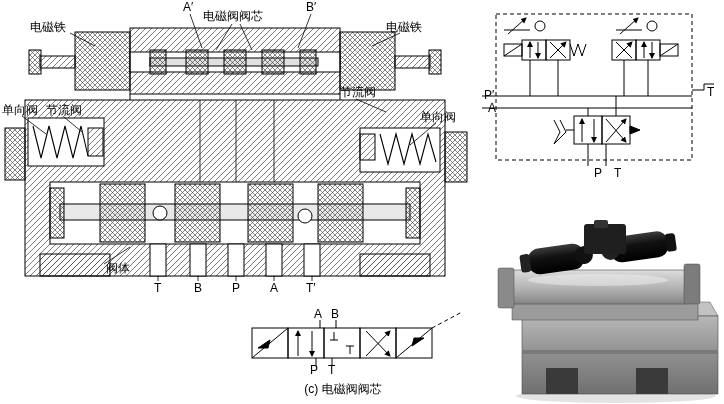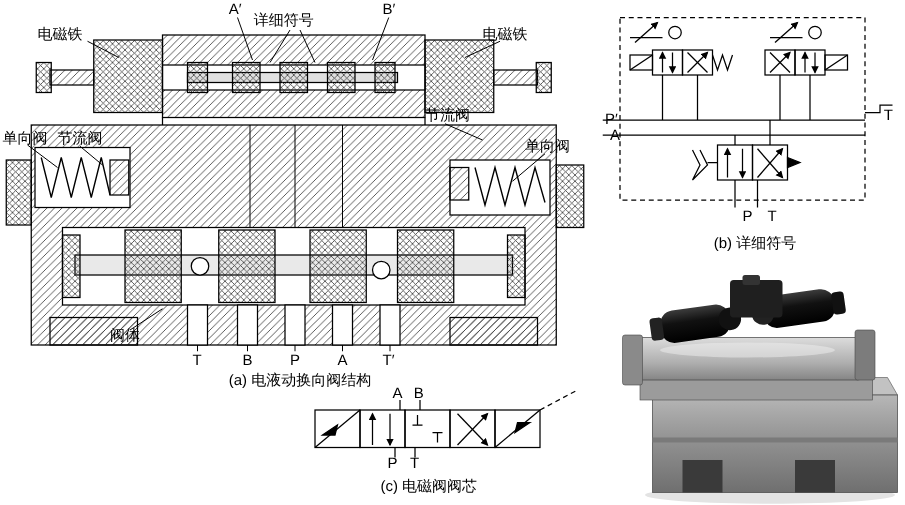--- a/index.html
+++ b/index.html
@@ -103,34 +103,33 @@
         <line x1="158" y1="276" x2="158" y2="281"></line>
         <line x1="198" y1="276" x2="198" y2="281"></line>
         <line x1="236" y1="276" x2="236" y2="281"></line>
         <line x1="274" y1="276" x2="274" y2="281"></line>
         <line x1="312" y1="276" x2="312" y2="281"></line>
       </g>
     </svg>
 
     <span class="lbl" style="left:30px;top:21px">电磁铁</span>
     <span class="lbl" style="left:183px;top:1px">A′</span>
-    <span class="lbl" style="left:203px;top:10px">详细符号</span>
+    <span class="lbl" style="left:203px;top:10px">电磁阀阀芯</span>
     <span class="lbl" style="left:306px;top:1px">B′</span>
     <span class="lbl" style="left:386px;top:21px">电磁铁</span>
     <span class="lbl" style="left:340px;top:86px">节流阀</span>
     <span class="lbl" style="left:2px;top:104px">单向阀</span>
     <span class="lbl" style="left:46px;top:104px">节流阀</span>
     <span class="lbl" style="left:420px;top:111px">单向阀</span>
-    <span class="lbl" style="left:88px;top:262px">阀体</span>
+    <span class="lbl" style="left:106px;top:262px">阀体</span>
     <span class="lbl" style="left:154px;top:282px">T</span>
     <span class="lbl" style="left:194px;top:282px">B</span>
     <span class="lbl" style="left:232px;top:282px">P</span>
     <span class="lbl" style="left:270px;top:282px">A</span>
     <span class="lbl" style="left:306px;top:282px">T′</span>
-    <span class="cap" style="left:140px;top:296px;width:200px">(a) 电液动换向阀结构</span>
   </div>
 
   <div class="sec" style="left:482px;top:4px;width:242px;height:200px;">
     <svg width="242" height="200" viewBox="0 0 242 200">
       <defs>
         <marker id="ahB" markerWidth="7" markerHeight="7" refX="5" refY="3" orient="auto">
           <path d="M0,0L6,3L0,6z" fill="#000"></path>
         </marker>
       </defs>
       <rect x="14" y="10" width="196" height="146" fill="none" stroke="#000" stroke-dasharray="4 3"></rect>
@@ -195,21 +194,20 @@
         <line x1="134" y1="112" x2="134" y2="92"></line>
         <line x1="106" y1="140" x2="106" y2="162"></line>
         <line x1="124" y1="140" x2="124" y2="162"></line>
       </g>
     </svg>
     <span class="lbl" style="left:2px;top:85px">P′</span>
     <span class="lbl" style="left:6px;top:98px">A</span>
     <span class="lbl" style="left:225px;top:82px">T</span>
     <span class="lbl" style="left:112px;top:163px">P</span>
     <span class="lbl" style="left:132px;top:163px">T</span>
-    <span class="cap" style="left:62px;top:182px;width:120px">(b) 详细符号</span>
   </div>
 
   <div class="sec" style="left:238px;top:308px;width:230px;height:96px;">
     <svg width="230" height="70" viewBox="0 0 230 70">
       <defs>
         <marker id="ahC" markerWidth="7" markerHeight="7" refX="5" refY="3" orient="auto">
           <path d="M0,0L6,3L0,6z" fill="#000"></path>
         </marker>
       </defs>
       <g stroke="#000" fill="none">

